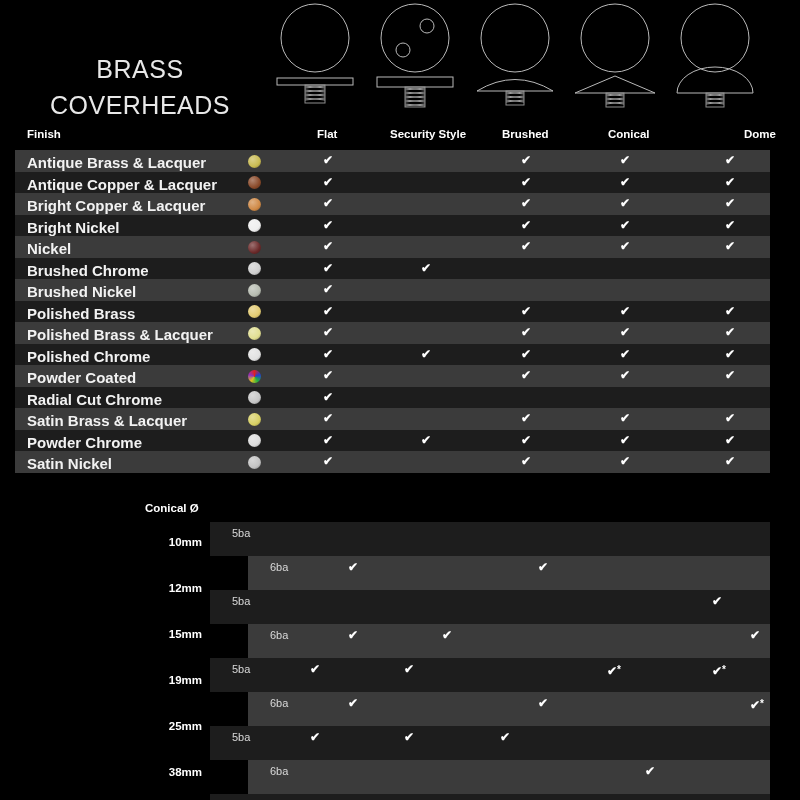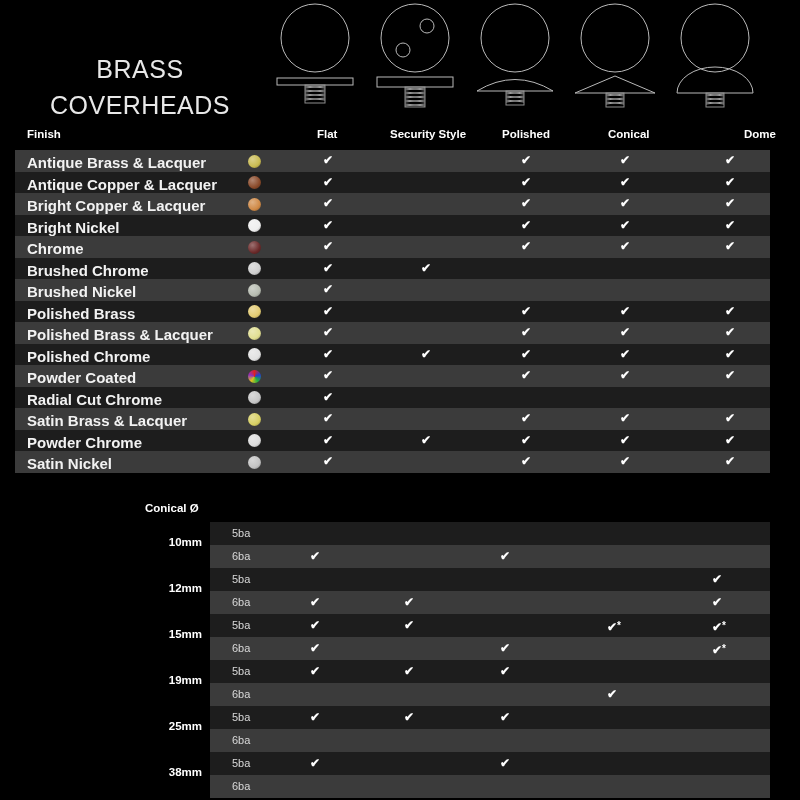--- a/index.html
+++ b/index.html
@@ -118,24 +118,24 @@
     color: #ffffff;
   }
   .diam-grid {
     position: absolute;
     left: 210px;
     top: 24px;
     width: 560px;
   }
   .drow {
     position: relative;
-    height: 23px;
+    height: 34px;
     background: #1d1d1d;
   }
-  .drow.alt { background: #3b3b3b; }
+  .drow.alt { background: #3b3b3b; margin-left: 38px; }
   .dname {
     position: absolute;
     left: 22px;
     top: 5px;
     font-size: 11px;
     color: #d8d8d8;
   }
   .dchk {
     position: absolute;
     top: 4px;
@@ -230,21 +230,21 @@
     </div>
 
   </div>
 </div>
 
 <div class="finish-table">
   <div class="hrow">
       <span class="hlabel" style="left: 12px;">Finish</span>
       <span class="hlabel" style="left: 302px;">Flat</span>
       <span class="hlabel" style="left: 375px;">Security Style</span>
-      <span class="hlabel" style="left: 487px;">Polished</span>
+      <span class="hlabel" style="left: 487px;">Brushed</span>
       <span class="hlabel" style="left: 593px;">Conical</span>
       <span class="hlabel" style="left: 729px;">Dome</span>
     </div>
   <div id="finish-rows">
       <div class="frow alt">
         <span class="fname">Antique Brass &amp; Lacquer</span>
         <span class="swatch" style="background: radial-gradient(circle at 35% 32%, rgba(255, 255, 255, 0.333), rgb(201, 187, 82) 60%, rgba(0, 0, 0, 0.4)) rgb(201, 187, 82);"></span>
         <span class="chk" style="left: 308px;">✔</span>
         <span class="chk" style="left: 506px;">✔</span>
         <span class="chk" style="left: 605px;">✔</span>
@@ -268,21 +268,21 @@
       </div>
       <div class="frow">
         <span class="fname">Bright Nickel</span>
         <span class="swatch" style="background: radial-gradient(circle at 35% 32%, rgba(255, 255, 255, 0.333), rgb(238, 238, 238) 60%, rgba(0, 0, 0, 0.4)) rgb(238, 238, 238);"></span>
         <span class="chk" style="left: 308px;">✔</span>
         <span class="chk" style="left: 506px;">✔</span>
         <span class="chk" style="left: 605px;">✔</span>
         <span class="chk" style="left: 710px;">✔</span>
       </div>
       <div class="frow alt">
-        <span class="fname">Chrome</span>
+        <span class="fname">Nickel</span>
         <span class="swatch" style="background: radial-gradient(circle at 35% 32%, rgba(255, 255, 255, 0.333), rgb(107, 42, 42) 60%, rgba(0, 0, 0, 0.4)) rgb(107, 42, 42);"></span>
         <span class="chk" style="left: 308px;">✔</span>
         <span class="chk" style="left: 506px;">✔</span>
         <span class="chk" style="left: 605px;">✔</span>
         <span class="chk" style="left: 710px;">✔</span>
       </div>
       <div class="frow">
         <span class="fname">Brushed Chrome</span>
         <span class="swatch" style="background: radial-gradient(circle at 35% 32%, rgba(255, 255, 255, 0.333), rgb(207, 207, 207) 60%, rgba(0, 0, 0, 0.4)) rgb(207, 207, 207);"></span>
         <span class="chk" style="left: 308px;">✔</span>

